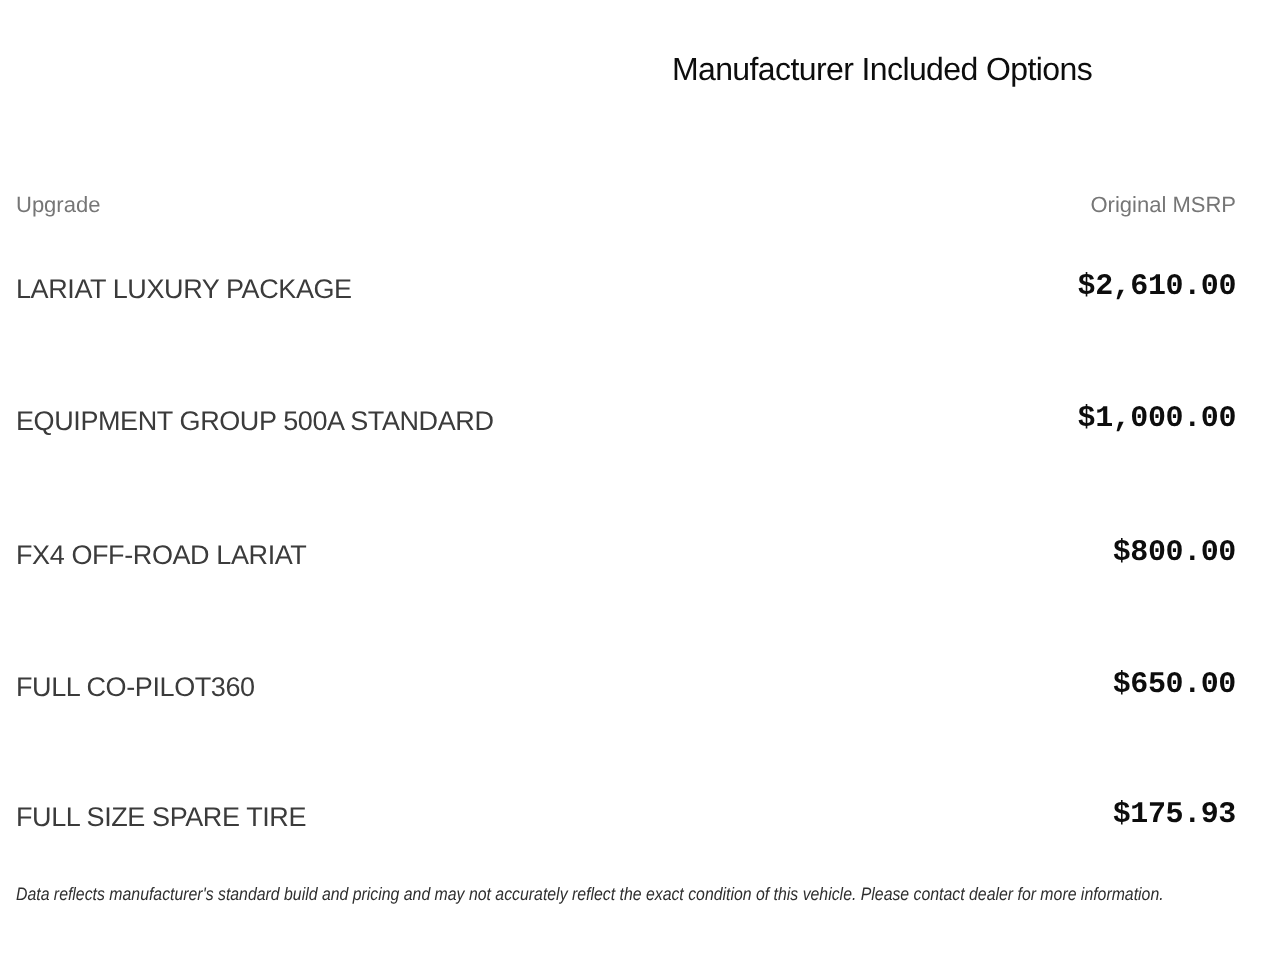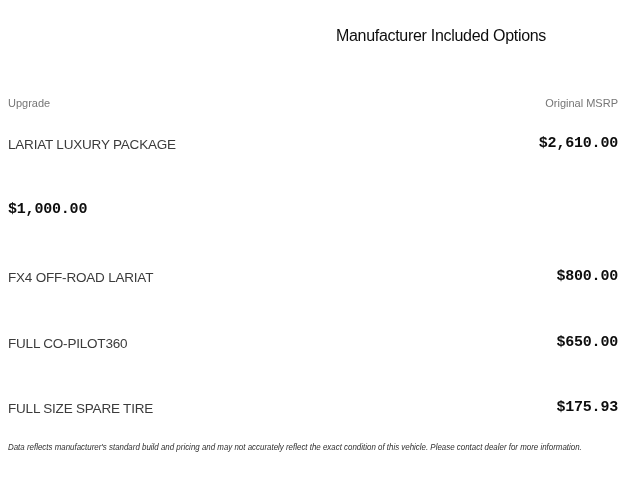--- a/index.html
+++ b/index.html
@@ -91,20 +91,21 @@
     <span>Upgrade</span>
     <span>Original MSRP</span>
   </div>
 
   <div class="row row-1">
     <span class="upgrade-label">LARIAT LUXURY PACKAGE</span>
     <span class="price">$2,610.00</span>
   </div>
 
   <div class="row row-2">
+    <span class="upgrade-label">EQUIPMENT GROUP 500A STANDARD</span>
     <span class="price">$1,000.00</span>
   </div>
 
   <div class="row row-3">
     <span class="upgrade-label">FX4 OFF-ROAD LARIAT</span>
     <span class="price">$800.00</span>
   </div>
 
   <div class="row row-4">
     <span class="upgrade-label">FULL CO-PILOT360</span>

